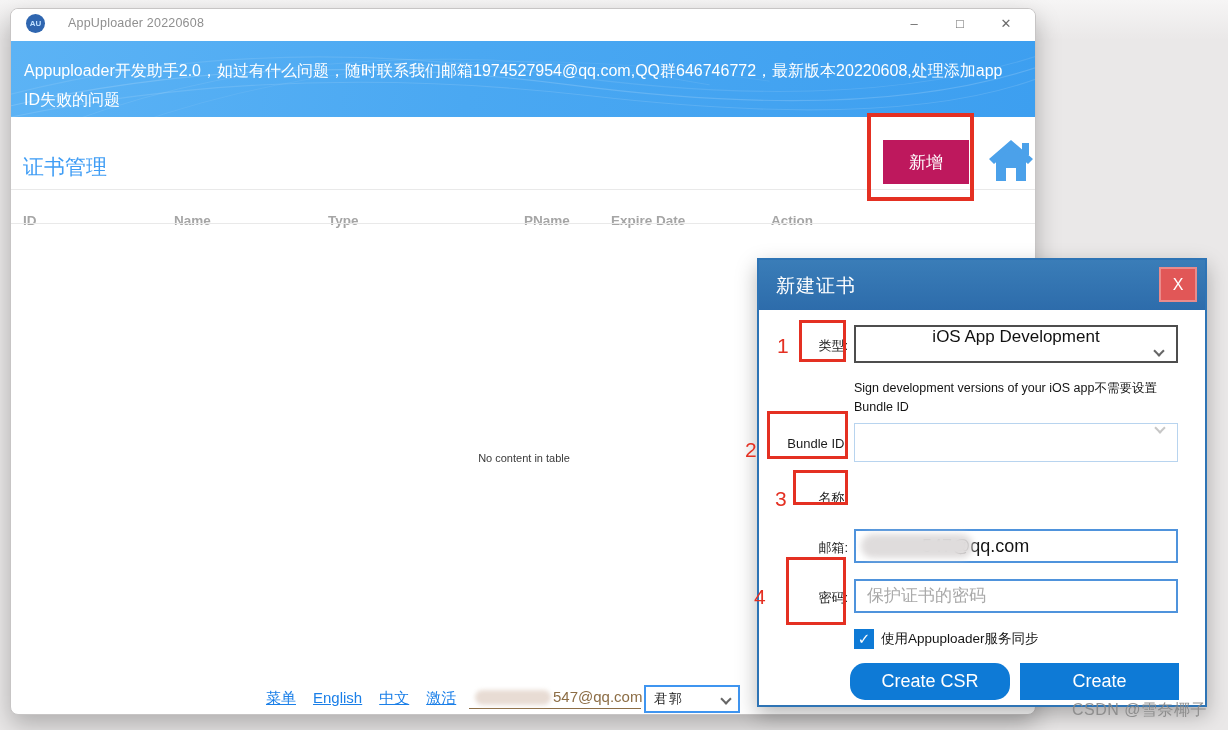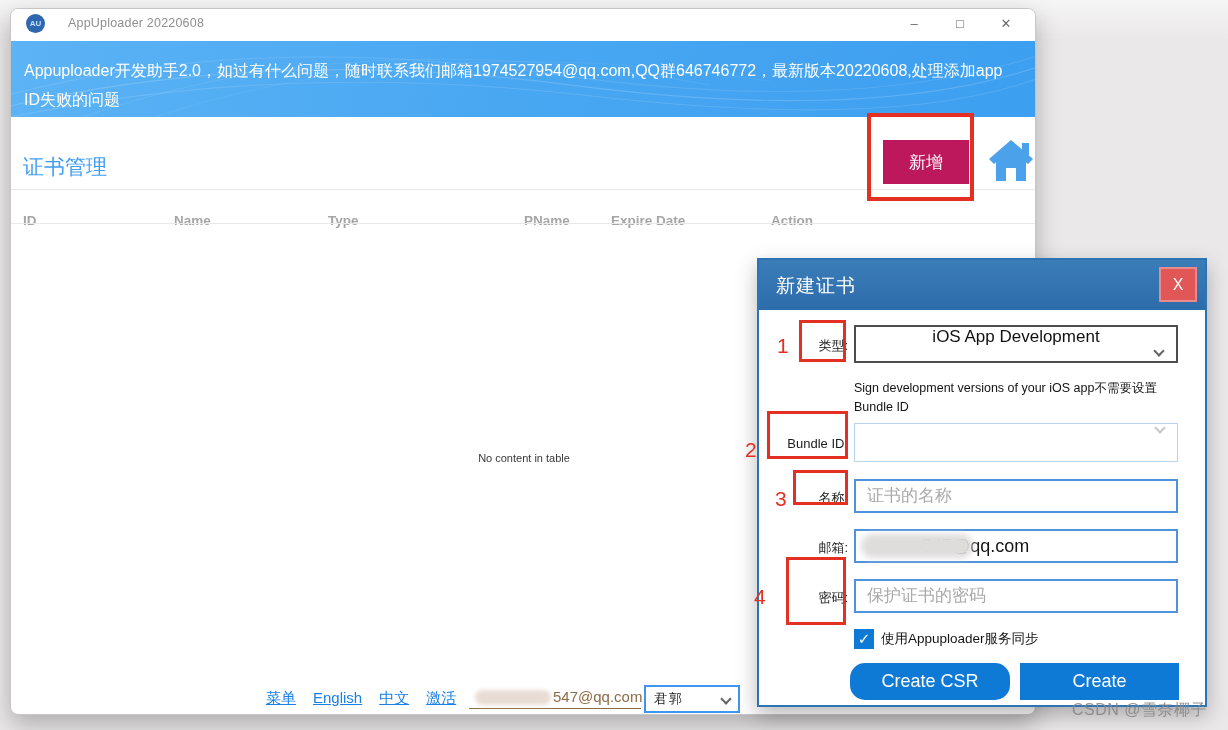--- a/index.html
+++ b/index.html
@@ -207,21 +207,20 @@
 
     <div class="dlg-note">Sign development versions of your iOS app不需要设置Bundle ID</div>
 
     <span class="dlg-label l-bundle">Bundle ID:</span>
     <div class="dlg-select sel-bundle">
       <span class="sel-text"></span>
       <span class="chev light" style="margin-left:auto;"></span>
     </div>
 
     <span class="dlg-label l-name">名称:</span>
-    <input class="dlg-input in-name" placeholder="证书的名称" style="">
 
     <span class="dlg-label l-email">邮箱:</span>
     <div class="email-field">
       <span class="mail-text">547@qq.com</span>
       <span class="blur-blob"></span>
     </div>
 
     <span class="dlg-label l-pass">密码:</span>
     <input class="dlg-input in-pass" placeholder="保护证书的密码" style="">
 

